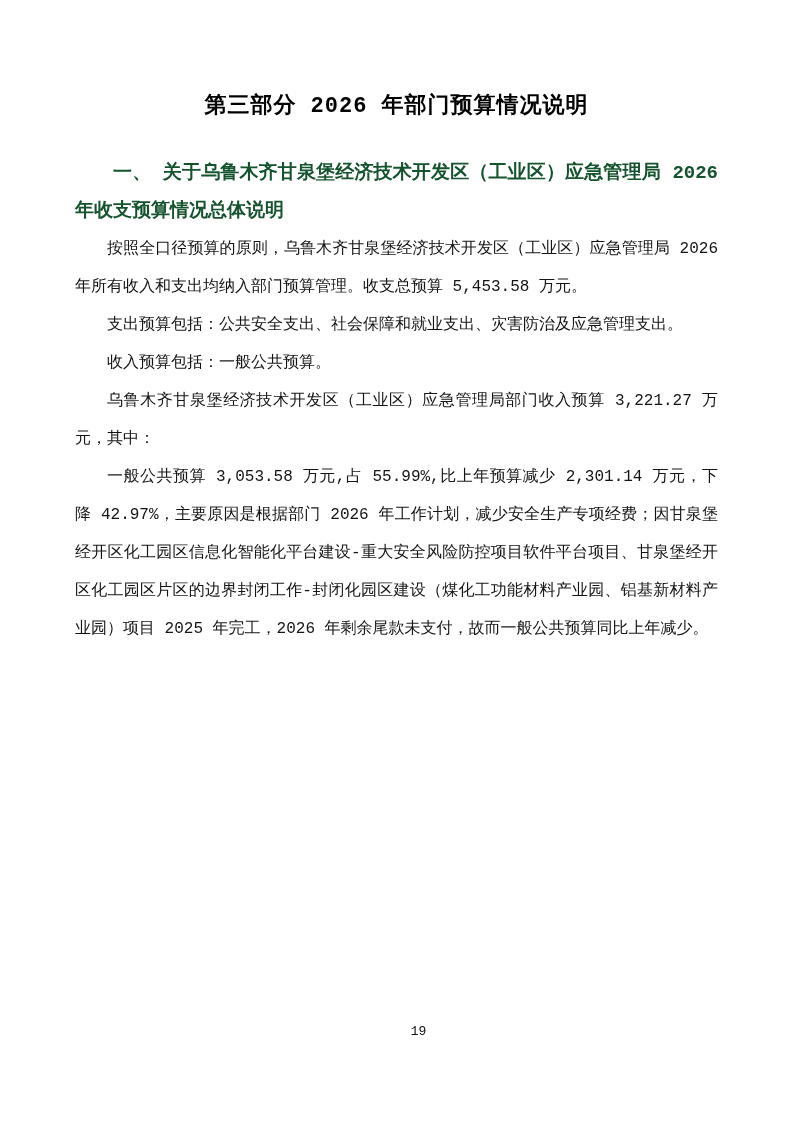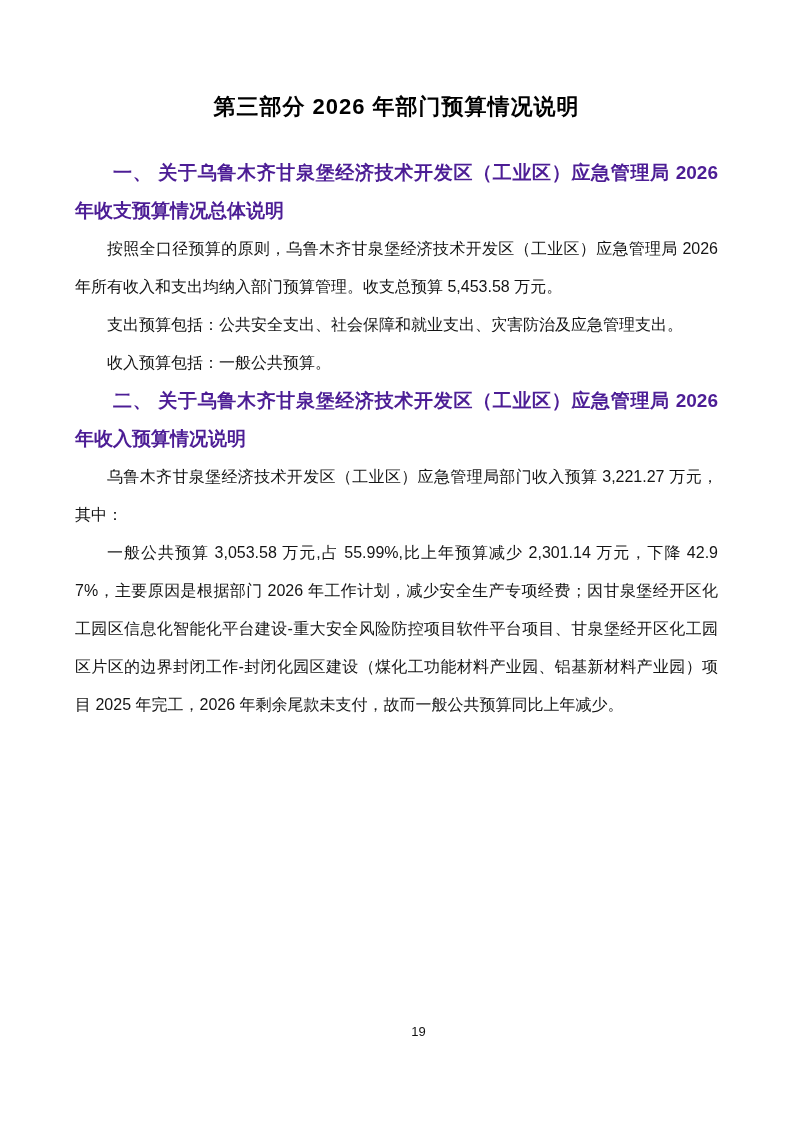--- a/index.html
+++ b/index.html
@@ -6,21 +6,21 @@
     margin: 0;
     padding: 0;
     background: #ffffff;
   }
   .page {
     position: relative;
     width: 793px;
     height: 1122px;
     background: #ffffff;
     overflow: hidden;
-    font-family: Liberation Sans, sans-serif;
+    font-family: Liberation Mono, monospace;
     color: #000000;
   }
   .content {
     position: absolute;
     left: 75px;
     top: 88px;
     width: 643px;
   }
   .doc-title {
     font-size: 22px;
@@ -33,21 +33,21 @@
   }
   .heading {
     font-size: 19px;
     font-weight: bold;
     margin: 0;
     line-height: 38px;
     text-indent: 2em;
     text-align: justify;
     text-justify: inter-ideograph;
     word-break: break-all;
-    color: #4c1d95;
+    color: #14532d;
   }
   .para {
     font-size: 16px;
     font-weight: normal;
     margin: 0;
     line-height: 38px;
     text-indent: 2em;
     text-align: justify;
     text-justify: inter-ideograph;
     word-break: break-all;
@@ -72,20 +72,19 @@
     <h1 class="doc-title">第三部分 2026 年部门预算情况说明</h1>
 
     <section>
       <h2 class="heading">一、 关于乌鲁木齐甘泉堡经济技术开发区（工业区）应急管理局 2026 年收支预算情况总体说明</h2>
       <p class="para">按照全口径预算的原则，乌鲁木齐甘泉堡经济技术开发区（工业区）应急管理局 2026 年所有收入和支出均纳入部门预算管理。收支总预算 5,453.58 万元。</p>
       <p class="para">支出预算包括：公共安全支出、社会保障和就业支出、灾害防治及应急管理支出。</p>
       <p class="para">收入预算包括：一般公共预算。</p>
     </section>
 
     <section>
-      <h2 class="heading">二、 关于乌鲁木齐甘泉堡经济技术开发区（工业区）应急管理局 2026 年收入预算情况说明</h2>
       <p class="para">乌鲁木齐甘泉堡经济技术开发区（工业区）应急管理局部门收入预算 3,221.27 万元，其中：</p>
       <p class="para">一般公共预算 3,053.58 万元,占 55.99%,比上年预算减少 2,301.14 万元，下降 42.97%，主要原因是根据部门 2026 年工作计划，减少安全生产专项经费；因甘泉堡经开区化工园区信息化智能化平台建设-重大安全风险防控项目软件平台项目、甘泉堡经开区化工园区片区的边界封闭工作-封闭化园区建设（煤化工功能材料产业园、铝基新材料产业园）项目 2025 年完工，2026 年剩余尾款未支付，故而一般公共预算同比上年减少。</p>
     </section>
   </div>
 
   <div class="page-number">19</div>
 </div>
 
 </body></html>

